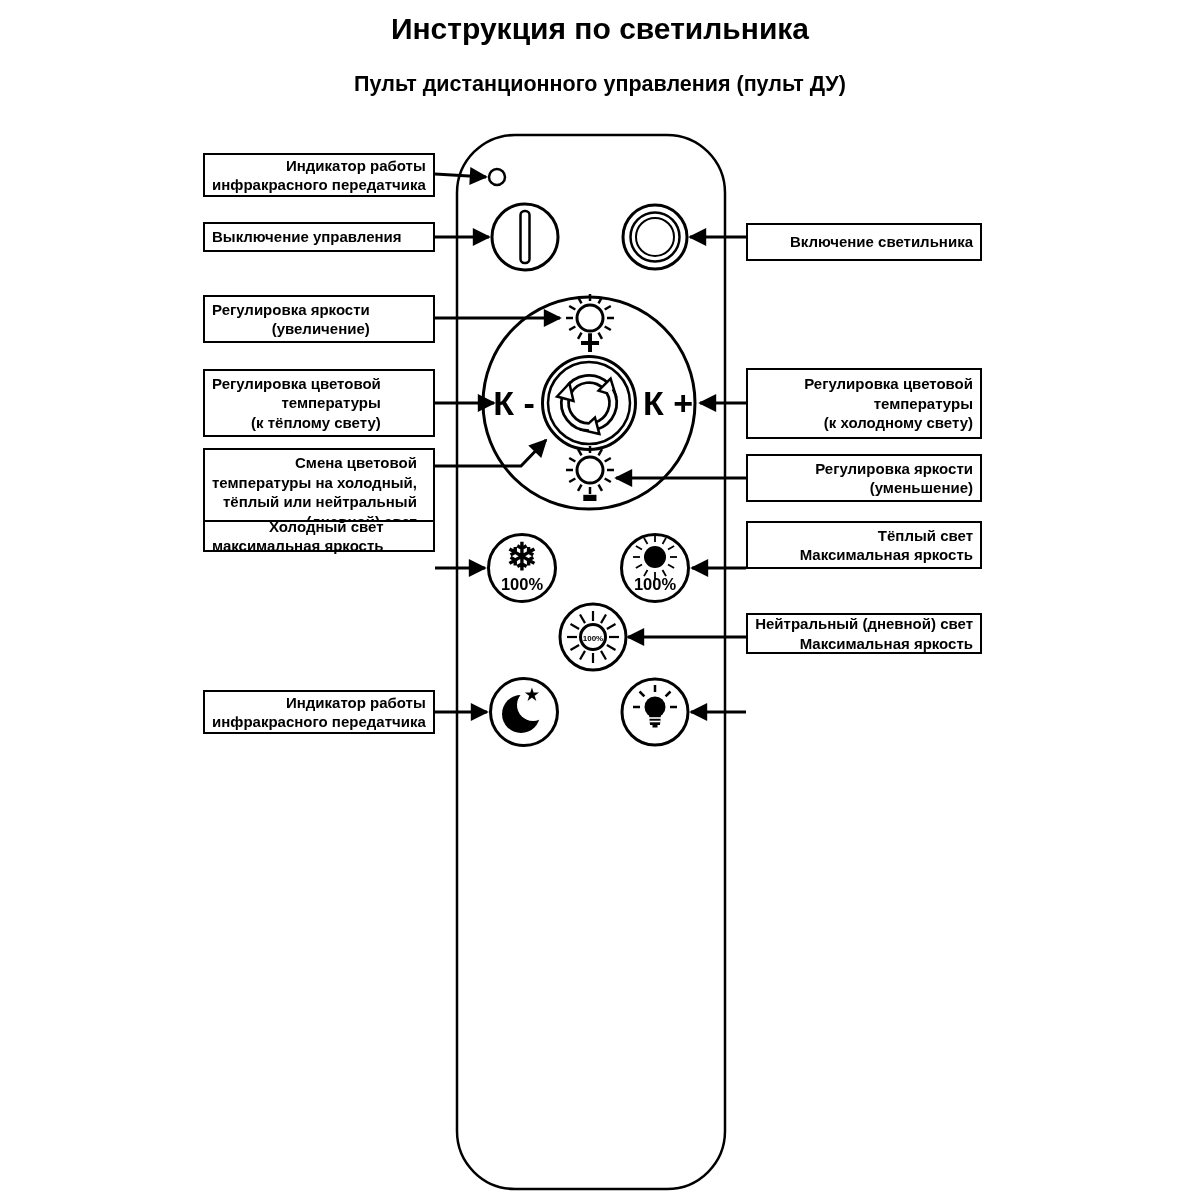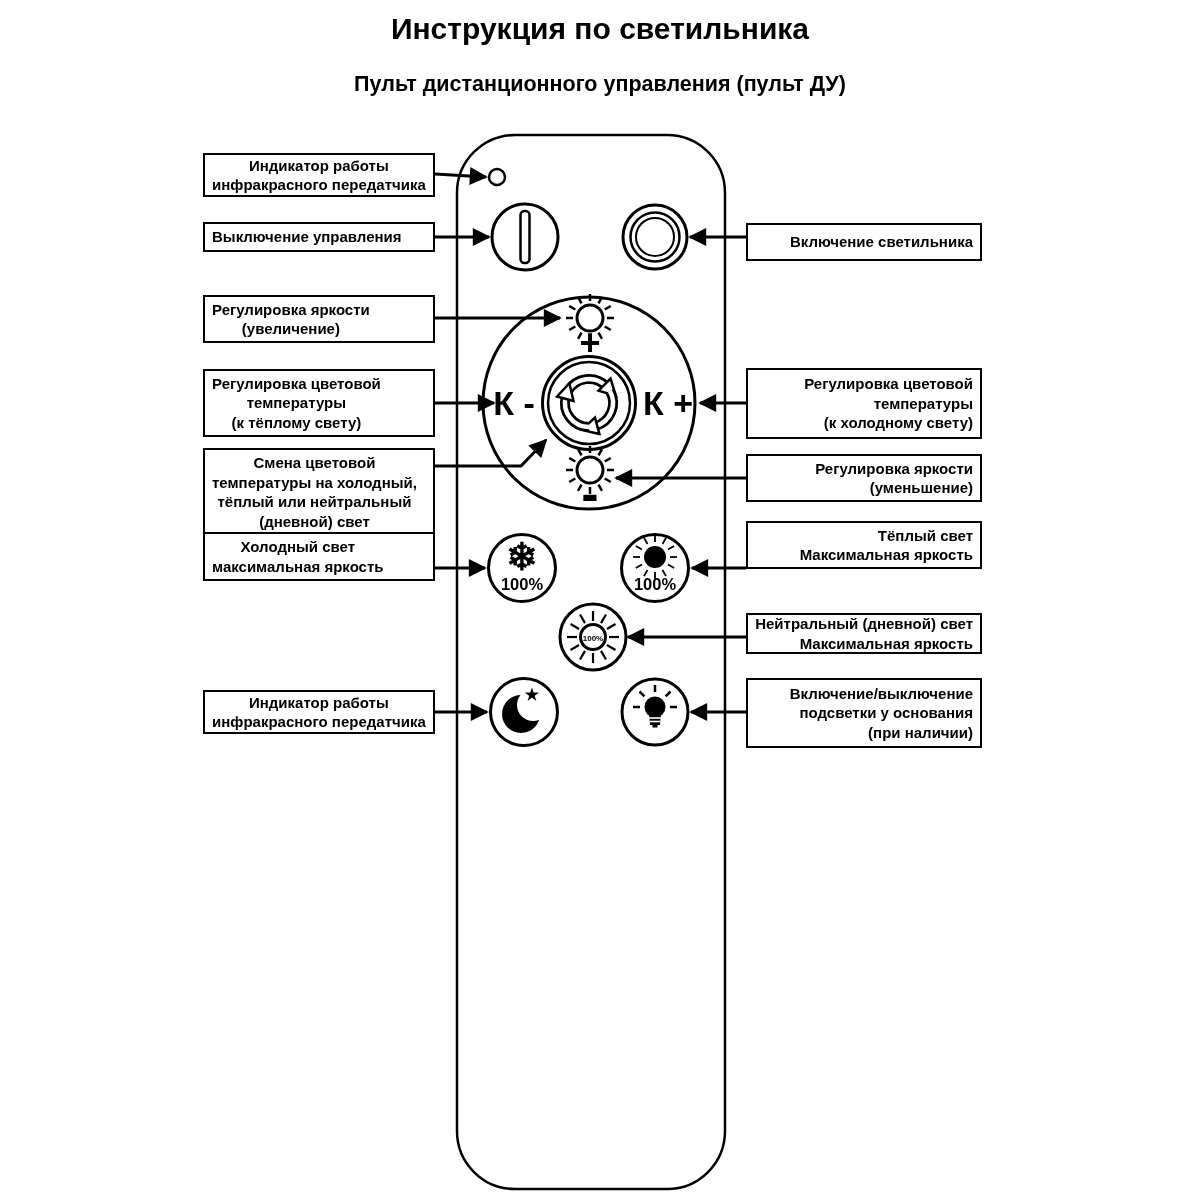--- a/index.html
+++ b/index.html
@@ -6,21 +6,21 @@
   .stage { position:relative; width:1200px; height:1200px; background:#fff;
            font-family:"Liberation Sans", sans-serif; color:#000; overflow:hidden; }
   .title { position:absolute; left:0; right:0; top:12px; text-align:center;
            font-size:30px; font-weight:bold; }
   .subtitle { position:absolute; left:0; right:0; top:72px; text-align:center;
               font-size:21.5px; font-weight:bold; }
   svg.diagram { position:absolute; left:0; top:0; }
   .callout { position:absolute; box-sizing:border-box; border:2px solid #000; background:#fff;
              display:flex; align-items:center; padding:2px 7px;
              font-size:15px; font-weight:bold; line-height:19.5px; white-space:pre; }
-  .callout.cl { left:203px; width:232px; justify-content:flex-start; text-align:center; }
+  .callout.cl { left:203px; width:232px; justify-content:flex-start; text-align:right; }
   .callout.cr { left:746px; width:236px; justify-content:flex-end; text-align:right; }
 </style>
 </head>
 <body>
 
 <div class="stage">
 
   <div class="title">Инструкция по светильника</div>
   <div class="subtitle">Пульт дистанционного управления (пульт ДУ)</div>
 
@@ -190,32 +190,29 @@
   <div class="callout cl" style="top:222px;height:30px;">Выключение управления</div>
   <div class="callout cl" style="top:295px;height:48px;">Регулировка яркости
 (увеличение)</div>
   <div class="callout cl" style="top:369px;height:68px;">Регулировка цветовой
 температуры
 (к тёплому свету)</div>
   <div class="callout cl" style="top:448px;height:88px;">Смена цветовой
 температуры на холодный,
 тёплый или нейтральный
 (дневной) свет</div>
-  <div class="callout cl" style="top:532px;height:49px;">Холодный свет
+  <div class="callout cl" style="top:520px;height:32px;">Холодный свет
 максимальная яркость</div>
   <div class="callout cl" style="top:690px;height:44px;">Индикатор работы
 инфракрасного передатчика</div>
 
   <div class="callout cr" style="top:223px;height:38px;">Включение светильника</div>
   <div class="callout cr" style="top:368px;height:71px;">Регулировка цветовой
 температуры
 (к холодному свету)</div>
   <div class="callout cr" style="top:454px;height:48px;">Регулировка яркости
 (уменьшение)</div>
   <div class="callout cr" style="top:521px;height:48px;">Тёплый свет
 Максимальная яркость</div>
   <div class="callout cr" style="top:613px;height:41px;">Нейтральный (дневной) свет
 Максимальная яркость</div>
-  <div class="callout cr" style="top:678px;height:70px;">Включение/выключение
-подсветки у основания
-(при наличии)</div>
 
 </div>
 
 </body></html>

